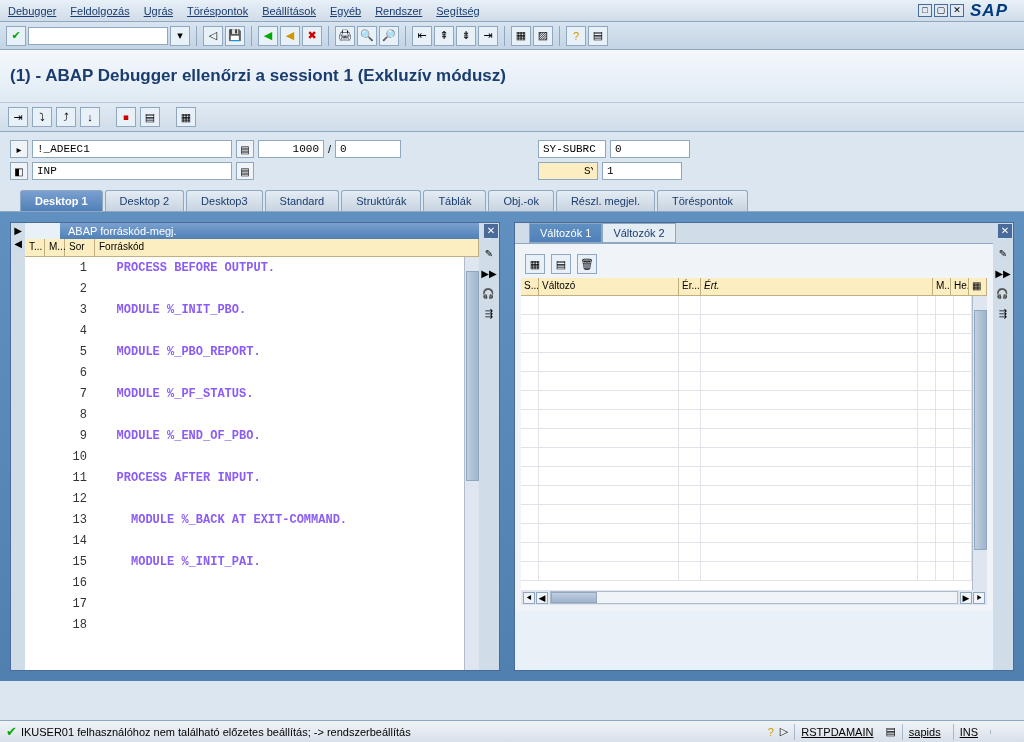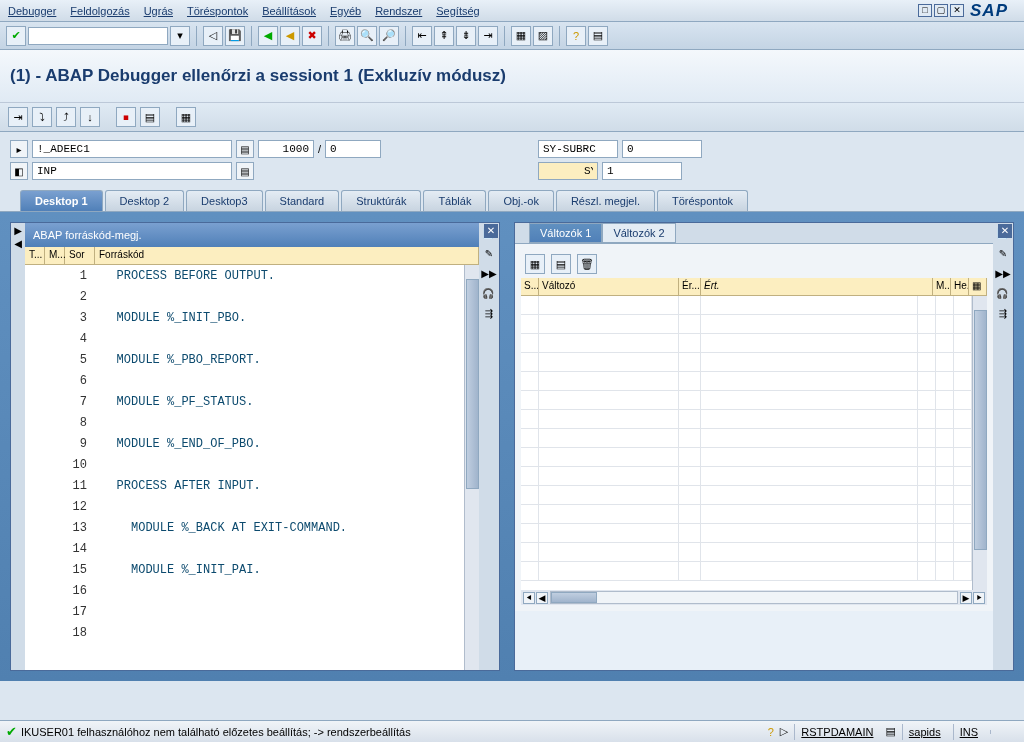--- a/index.html
+++ b/index.html
@@ -67,21 +67,21 @@
   padding: 8px 10px 6px 10px;
   display: flex;
   gap: 8px;
 }
 .field-left { width: 420px; }
 .field-right { width: 300px; margin-left: 100px; }
 .field-row { display: flex; align-items: center; margin-bottom: 4px; gap: 4px; }
 .fld-icon { width: 18px; height: 18px; border: 1px solid #8fa8c0; background: #f0f4f8; display: flex; align-items: center; justify-content: center; font-size: 10px; }
 .fld-input { height: 18px; border: 1px solid #8fa8c0; background: #fff; padding: 0 4px; font-family: "Courier New", monospace; font-size: 11px; }
 .fld-input.yellow { background: #fceec0; }
-.fld-small { width: 56px; }
+.fld-small { width: 66px; }
 .fld-mid { width: 200px; }
 .tab-strip {
   display: flex;
   padding-left: 20px;
   gap: 2px;
   background: #dce6f0;
 }
 .tab {
   padding: 4px 14px;
   background: linear-gradient(to bottom, #e4ecf4, #c8d4e0);
@@ -113,43 +113,44 @@
   flex-direction: row;
 }
 .panel-left { width: 490px; }
 .panel-right { width: 480px; flex: 1; }
 .panel-close { position: absolute; top: 1px; right: 1px; width: 14px; height: 14px; background: #4a6a9a; color: #fff; font-size: 10px; text-align: center; line-height: 13px; cursor: pointer; }
 .panel-title {
   background: linear-gradient(to bottom, #7aa0d0, #5080b8);
   color: #fff;
   padding: 3px 8px;
   font-size: 11px;
-  height: 24px;
+  height: 16px;
   display: flex;
   align-items: center;
+  margin-left: 35px;
 }
 .panel-body { flex: 1; display: flex; flex-direction: column; }
 .arrow-col { width: 14px; background: #d0dce8; display: flex; flex-direction: column; align-items: center; padding-top: 2px; font-size: 10px; }
 .arrow-btn { cursor: pointer; margin-bottom: 2px; }
 .code-header {
   display: flex;
   background: #fceec0;
   border-bottom: 1px solid #c0b080;
   height: 18px;
 }
 .code-header div { padding: 2px 4px; border-right: 1px solid #c0b080; font-size: 10px; }
 .col-t { width: 20px; }
 .col-m { width: 20px; }
 .col-sor { width: 30px; }
 .col-code { flex: 1; }
 .code-scroll { flex: 1; overflow: hidden; display: flex; background: #fff; }
 .code-lines { flex: 1; font-family: "Courier New", monospace; font-size: 12px; }
 .code-line { display: flex; height: 21px; align-items: center; }
 .code-line .ln { width: 70px; text-align: right; padding-right: 8px; color: #333; }
-.code-line .txt { flex: 1; white-space: pre; color: #0c4a6e; }
+.code-line .txt { flex: 1; white-space: pre; color: #8b5cf6; font-weight: bold; }
 .vscroll { width: 15px; background: #e0e6ef; border-left: 1px solid #b0bccc; position: relative; }
 .vthumb { position: absolute; top: 14px; left: 1px; width: 13px; height: 210px; background: linear-gradient(to right, #c0cee0, #a0b4cc); border: 1px solid #8fa8c0; }
 .side-tools {
   width: 20px;
   background: #d0dce8;
   display: flex;
   flex-direction: column;
   align-items: center;
   padding-top: 2px;
   gap: 4px;
@@ -276,21 +277,21 @@
       <input class="fld-input fld-small" value="0" style="">
     </div>
     <div class="field-row">
       <div class="fld-icon">◧</div>
       <input class="fld-input fld-mid" value="INP" style="">
       <div class="fld-icon">▤</div>
     </div>
   </div>
   <div class="field-right">
     <div class="field-row">
-      <input class="fld-input" style="width: 80px;" readonly="" value="SY-SUBRC">
+      <input class="fld-input" style="width: 68px;" readonly="" value="SY-SUBRC">
       <input class="fld-input" style="width: 80px;" readonly="" value="0">
     </div>
     <div class="field-row">
       <input class="fld-input yellow" style="width: 60px; padding-left: 45px;" readonly="" value="SY-TABIX">
       <input class="fld-input" style="width: 80px;" readonly="" value="1">
     </div>
   </div>
 </div>
 
 <div class="tab-strip">

